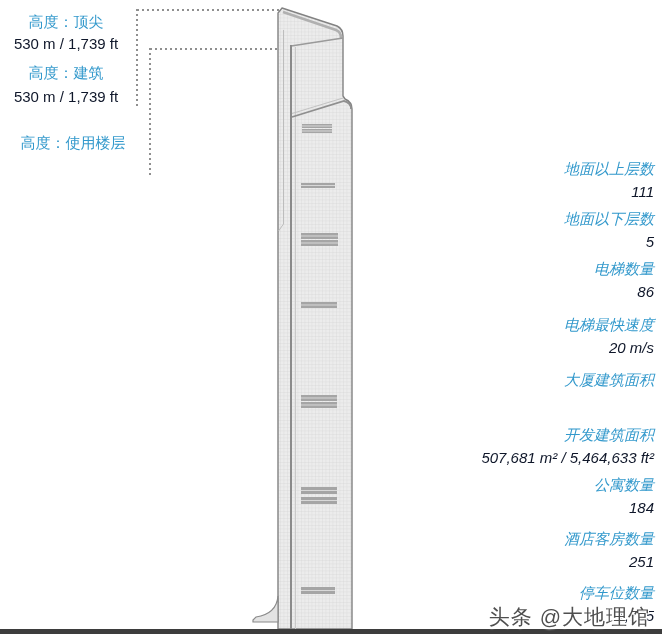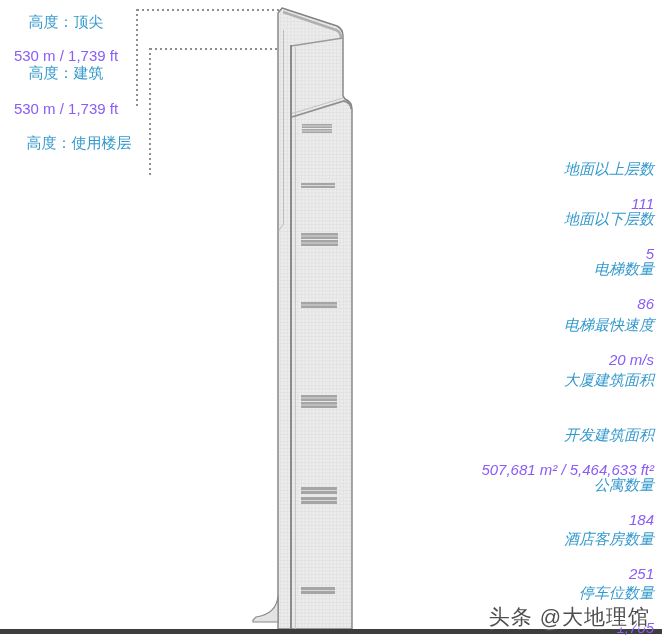--- a/index.html
+++ b/index.html
@@ -14,23 +14,23 @@
     overflow:hidden;
   }
   .txt{
     position:absolute;
     white-space:nowrap;
     text-align:center;
     line-height:1.1;
     font-size:15px;
   }
   .lbl{color:#3399cc;}
-  .val{color:#8b5cf6;margin-top:12px;}
+  .val{color:#0f172a;}
   .lcol-a{left:0;width:132px;}
-  .lcol-b{left:0;width:146px;padding-left:6px;}
+  .lcol-b{left:0;width:146px;}
   .rcol{right:8px;font-style:italic;}
   
   .dot-h{
     position:absolute;height:2px;
     background-image:repeating-linear-gradient(90deg,#8f8f8f 0 2px,transparent 2px 5px);
   }
   .dot-v{
     position:absolute;width:2px;
     background-image:repeating-linear-gradient(180deg,#8f8f8f 0 2px,transparent 2px 5px);
   }

